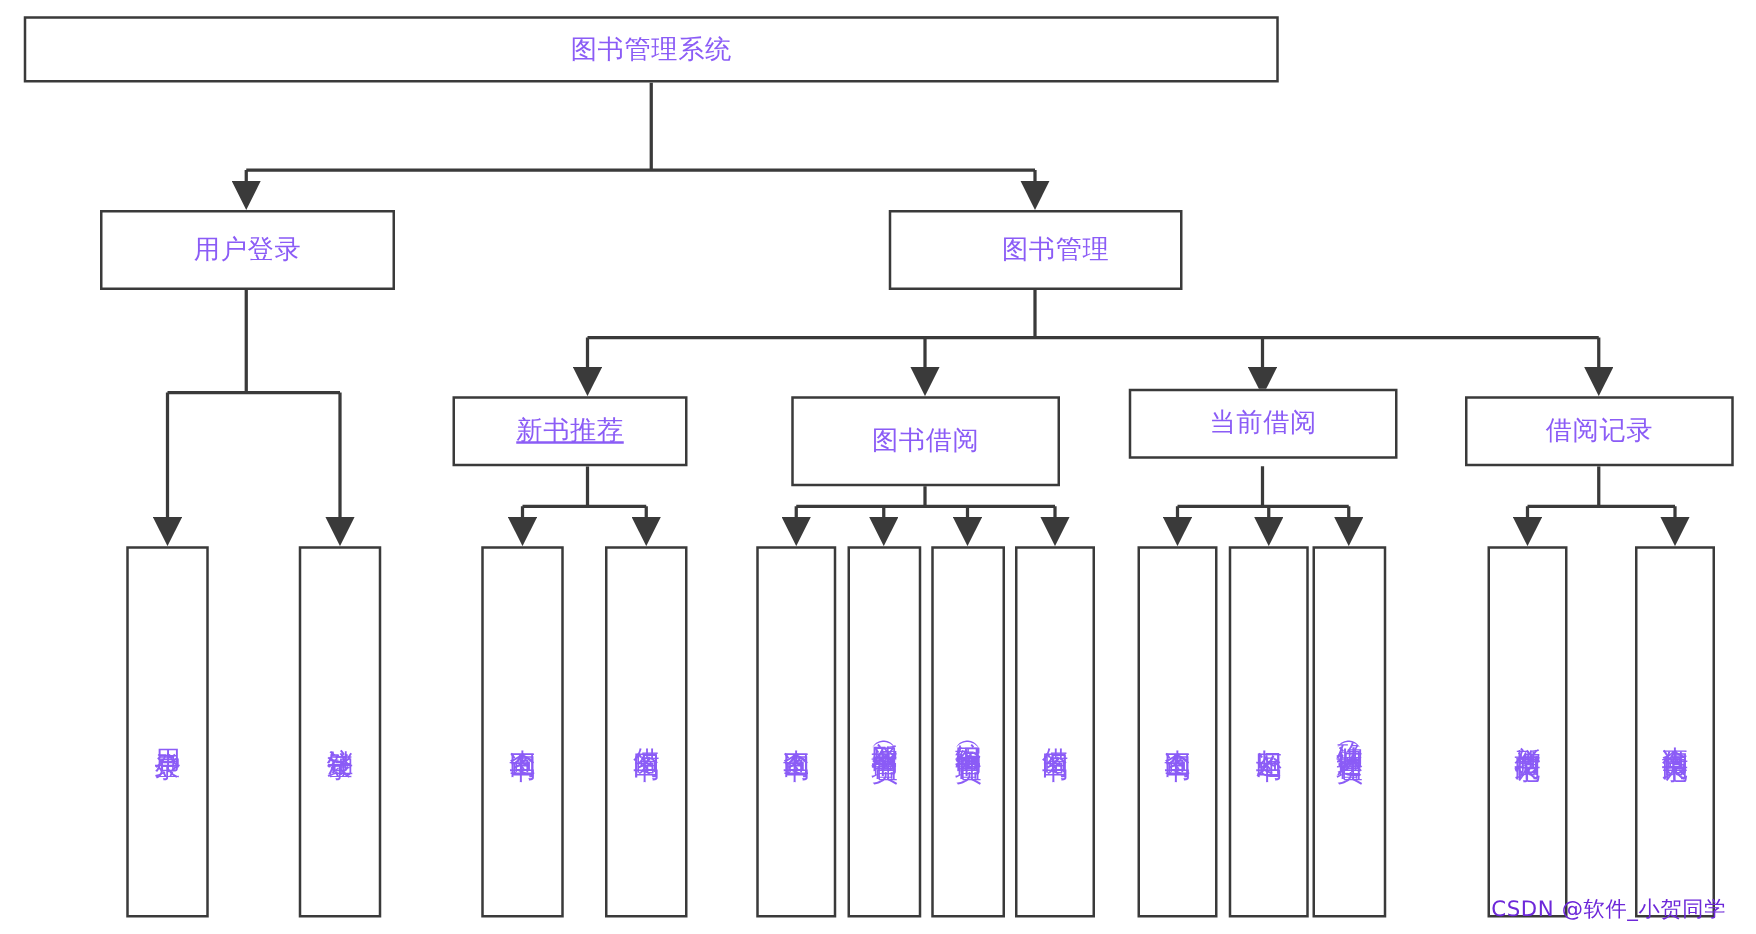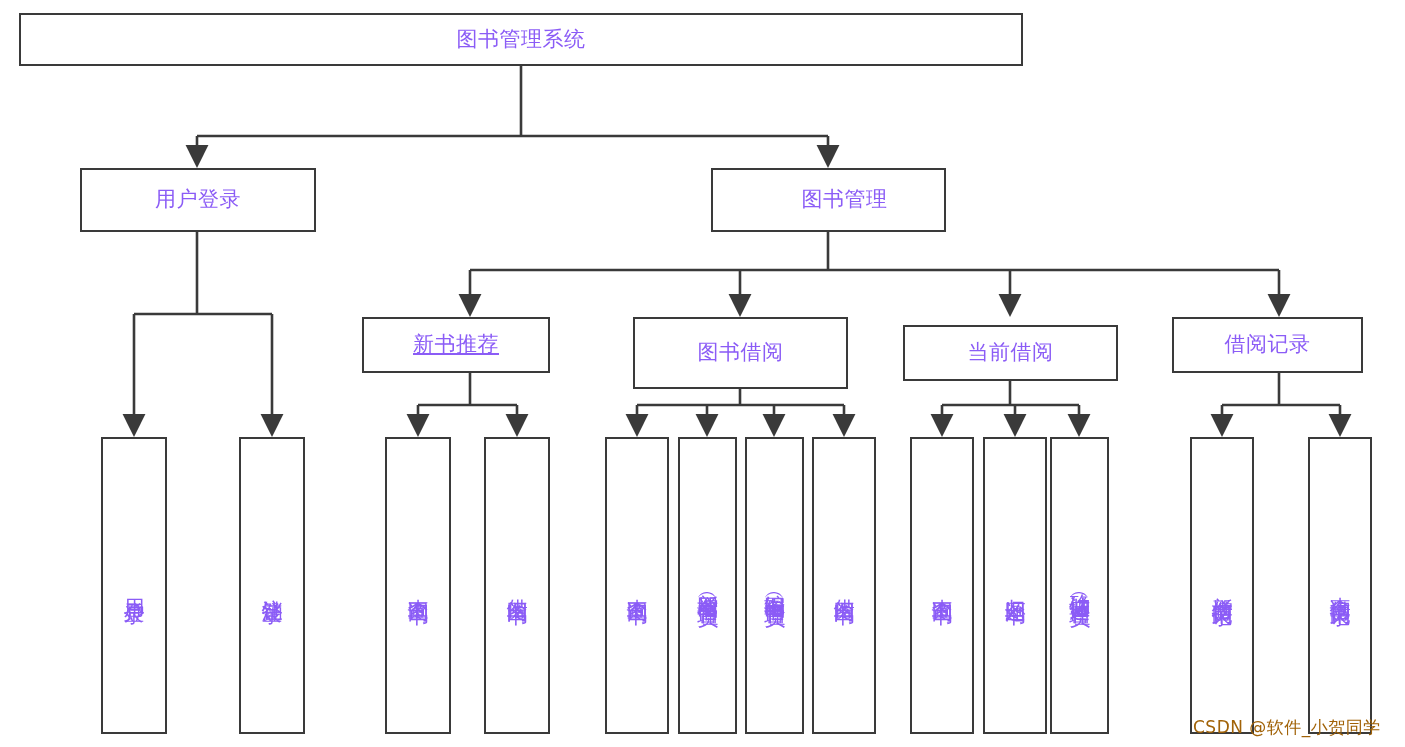--- a/index.html
+++ b/index.html
@@ -57,21 +57,21 @@
     text-orientation: upright;
     font-size: 21px;
     line-height: 1.25;
     letter-spacing: 2px;
     white-space: nowrap;
     text-align: center;
   }
   .watermark {
     position: absolute;
     font-size: 17px;
-    color: #a16207;
+    color: #6d28d9;
     white-space: nowrap;
     letter-spacing: 0.5px;
     font-family: "DejaVu Sans", "Liberation Sans", sans-serif;
   }
 </style>
 </head>
 <body>
 
 <div id="canvas">
 
@@ -138,24 +138,24 @@
   <div class="node node-h" style="left:711px; top:168px; width:235px; height:64px;padding-left:32px;">
     <span class="label">图书管理</span>
   </div>
 
   <div class="node node-h" style="left:362px; top:317px; width:188px; height:56px;text-decoration:underline;">
     <span class="label">新书推荐</span>
   </div>
   <div class="node node-h" style="left:633px; top:317px; width:215px; height:72px;">
     <span class="label">图书借阅</span>
   </div>
-  <div class="node node-h" style="left:903px; top:325px; width:215px; height:56px;">
+  <div class="node node-h" style="left:903px; top:311px; width:215px; height:56px;">
     <span class="label">当前借阅</span>
   </div>
-  <div class="node node-h" style="left:1172px; top:317px; width:191px; height:56px;">
+  <div class="node node-h" style="left:1172px; top:317px; width:215px; height:56px;">
     <span class="label">借阅记录</span>
   </div>
 
   <div class="node node-v" style="left:101px; top:437px; width:66px; height:297px;">
     <span class="label">用户登录</span>
   </div>
   <div class="node node-v" style="left:239px; top:437px; width:66px; height:297px;">
     <span class="label">注销登录</span>
   </div>
 

